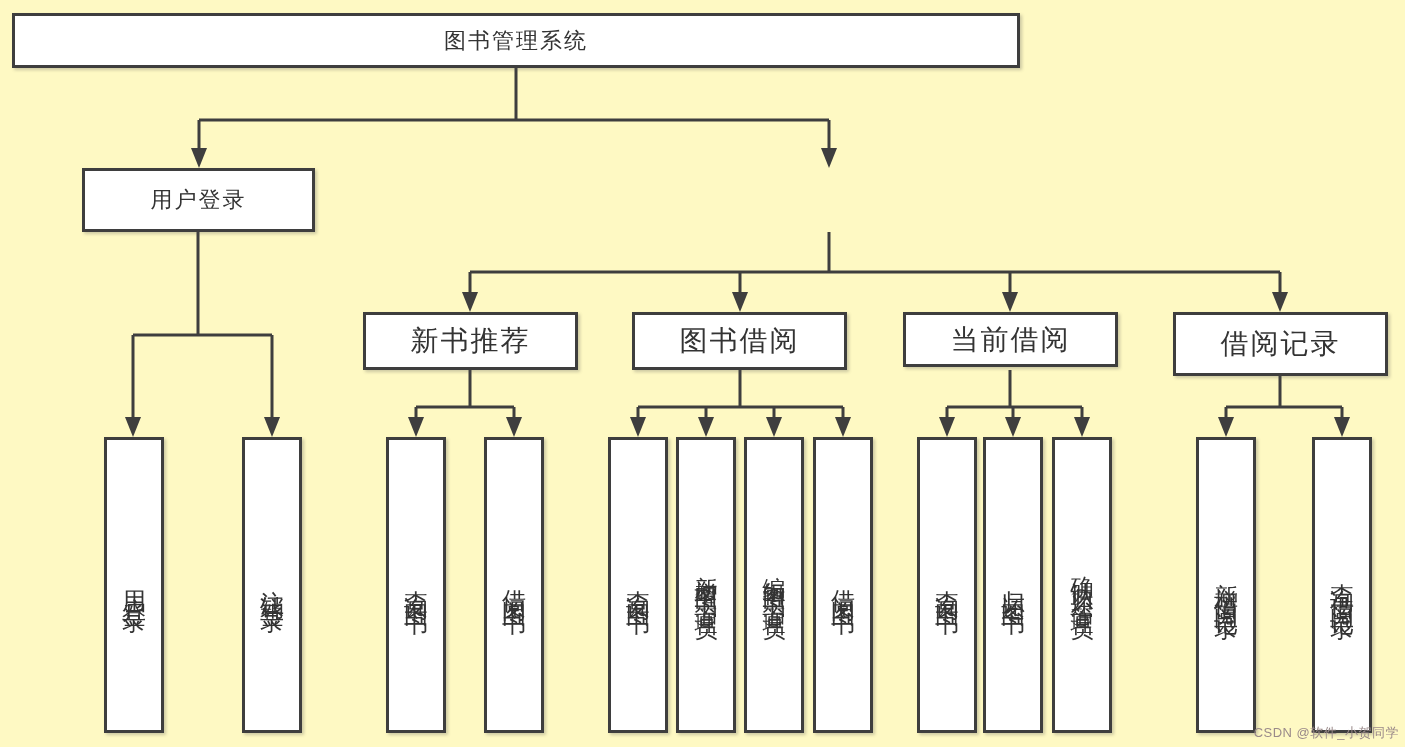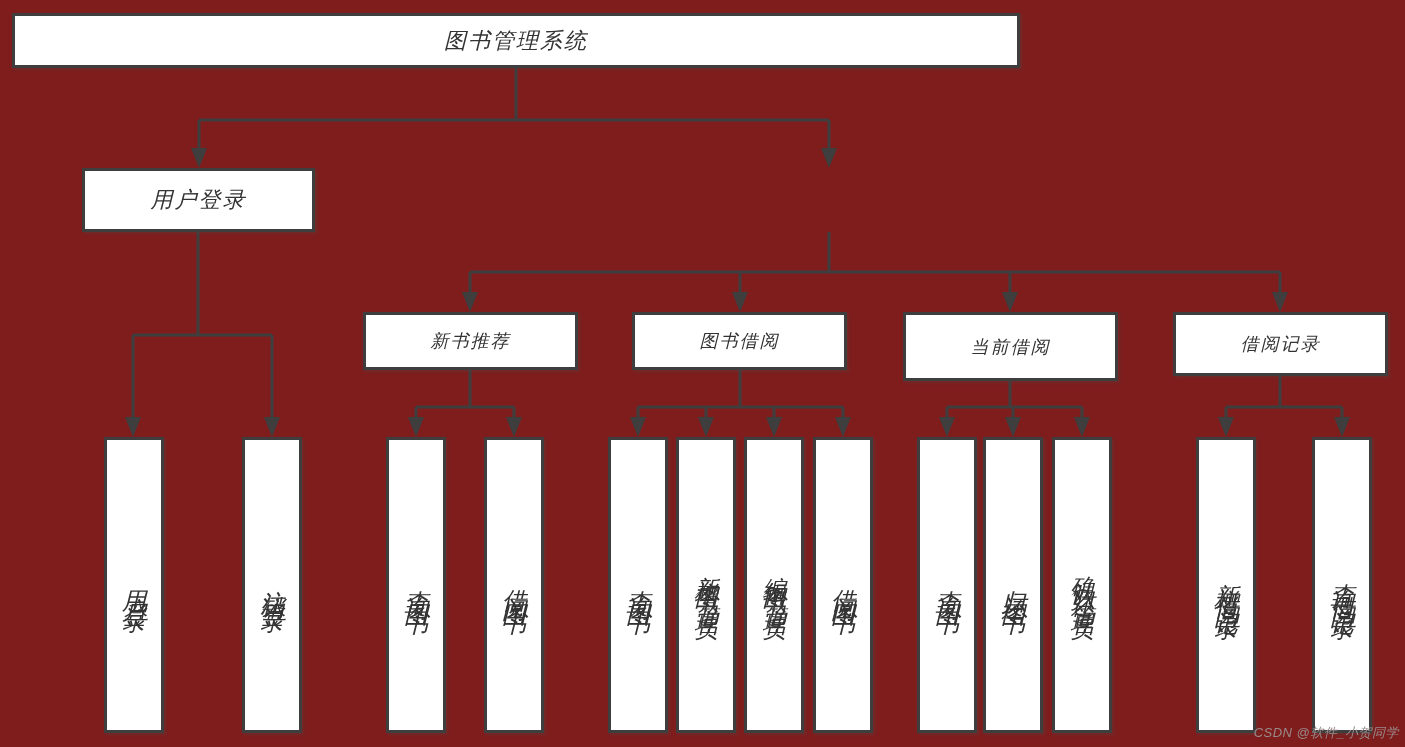--- a/index.html
+++ b/index.html
@@ -1,33 +1,32 @@
 <!DOCTYPE html>
 <html><head>
 <meta charset="utf-8">
 <style>
   html,body{margin:0;padding:0;background:#ffffff;}
   .canvas{
     position:relative;
     width:1405px;height:747px;
-    background:#7f1d1d;
+    background:#fef9c3;
     font-family:"Liberation Sans", sans-serif;
     overflow:hidden;
-    font-style:italic;
   }
   .connectors{position:absolute;left:0;top:0;width:1405px;height:747px;}
   .box{
     position:absolute;box-sizing:border-box;
     border:3px solid #3e3e3e;background:#ffffff;
     display:flex;align-items:center;justify-content:center;
     color:#333333;
     box-shadow:2px 2px 3px rgba(80,80,80,0.28);
   }
   .hlabel{font-size:22px;letter-spacing:2px;white-space:nowrap;}
-  .l3 .hlabel{font-size:18px;}
+  .l3 .hlabel{font-size:28px;}
   .leaf{top:437px;width:60px;height:296px;}
   .vtext{
     writing-mode:vertical-rl;
     text-orientation:mixed;
     font-size:24px;
     letter-spacing:7px;
     line-height:1;
     white-space:nowrap;
   }
   .leaf.wide9 .vtext{font-size:23px;letter-spacing:6px;}
@@ -89,21 +88,21 @@
   <div class="box" style="left:82px;top:168px;width:233px;height:64px">
     <span class="hlabel">用户登录</span>
   </div>
 
   <div class="box l3" style="left:363px;top:312px;width:215px;height:58px">
     <span class="hlabel">新书推荐</span>
   </div>
   <div class="box l3" style="left:632px;top:312px;width:215px;height:58px">
     <span class="hlabel">图书借阅</span>
   </div>
-  <div class="box l3" style="left:903px;top:312px;width:215px;height:69px">
+  <div class="box l3" style="left:903px;top:312px;width:215px;height:55px">
     <span class="hlabel">当前借阅</span>
   </div>
   <div class="box l3" style="left:1173px;top:312px;width:215px;height:64px">
     <span class="hlabel">借阅记录</span>
   </div>
 
   <div class="box leaf" style="left:104px">
     <span class="vtext">用户登录</span>
   </div>
   <div class="box leaf" style="left:242px">

